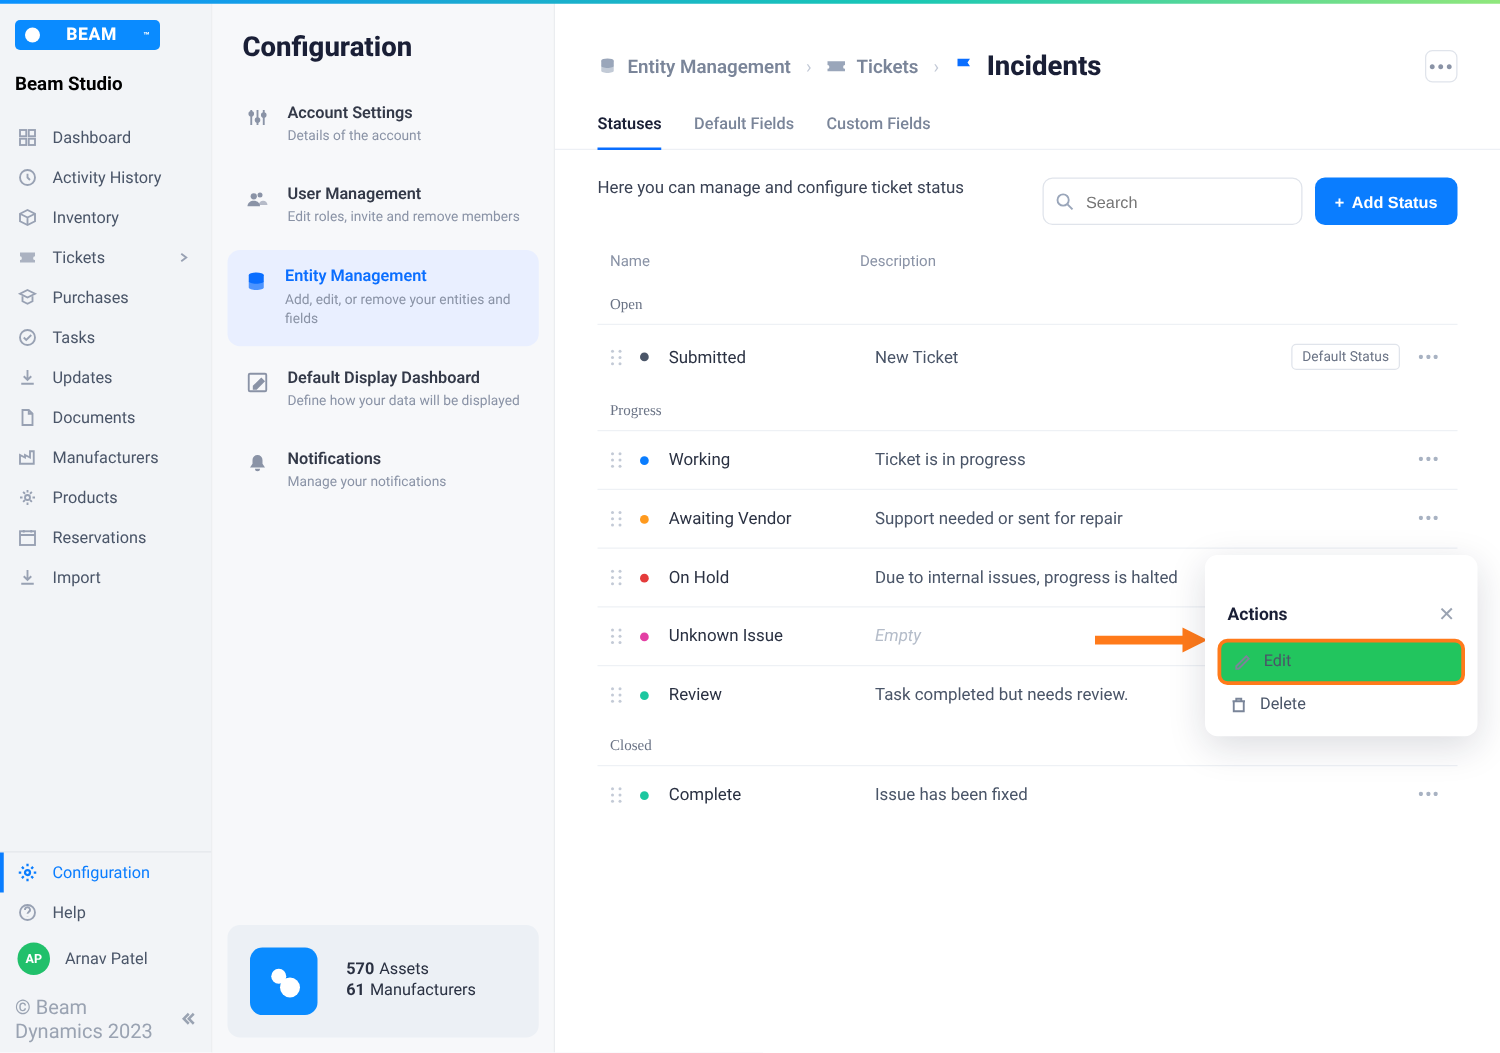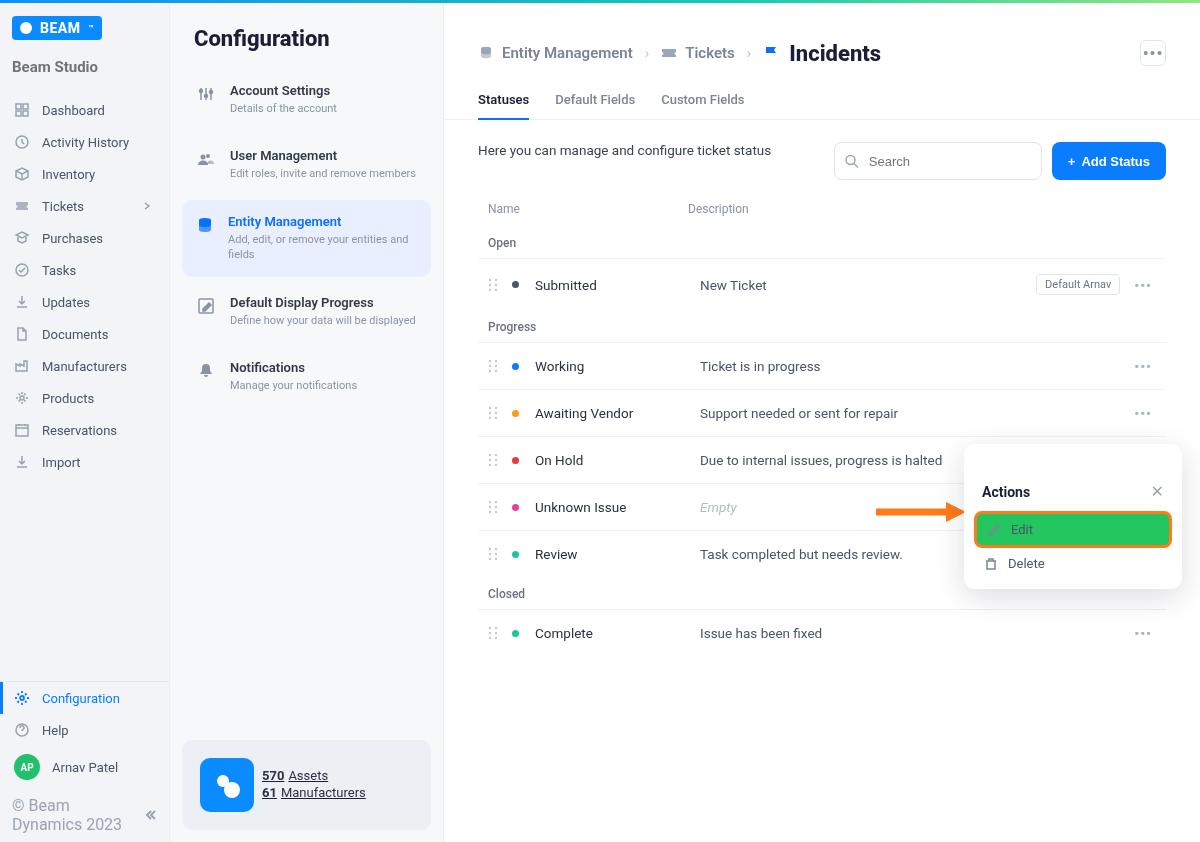--- a/index.html
+++ b/index.html
@@ -4,23 +4,23 @@
 <style>
 * { margin: 0; padding: 0; box-sizing: border-box; }
 body { font-family: -apple-system, BlinkMacSystemFont, 'Segoe UI', Roboto, sans-serif; background: #f2f4f7; color: #1a1f36; overflow: hidden; }
 
 .app { display: flex; height: 842px; width: 1200px; background: #fff; position: relative; }
 .top-stripe { position: absolute; top: 0; left: 0; right: 0; height: 3px; background: linear-gradient(90deg, #0a91ff 0%, #1aa8d4 30%, #18c7b5 60%, #90e77c 100%); z-index: 100; }
 
 
 .sidebar { width: 170px; background: #f2f4f7; border-right: 1px solid #ebedf0; display: flex; flex-direction: column; padding-top: 16px; }
 .logo-wrap { padding: 0 12px 6px; }
-.logo-badge { background: #0a8bff; color: #fff; border-radius: 4px; padding: 4px 8px; font-weight: 800; font-size: 14px; display: inline-flex; align-items: center; gap: 8px; letter-spacing: 0.5px; }
+.logo-badge { background: #0a8bff; color: #fff; border-radius: 4px; padding: 4px 8px; font-weight: 800; font-size: 14px; display: inline-flex; align-items: center; gap: 21px; letter-spacing: 0.5px; }
 .logo-badge .ball { width: 12px; height: 12px; border-radius: 50%; background: #fff; display: inline-block; position: relative; }
-.app-title { font-size: 15px; font-weight: 700; color: #737373; padding: 12px 12px 18px; }
+.app-title { font-size: 15px; font-weight: 700; color: #000000; padding: 12px 12px 18px; }
 .nav { flex: 1; overflow-y: auto; }
 .nav-item { display: flex; align-items: center; gap: 12px; padding: 8px 14px; font-size: 13px; color: #4a5568; cursor: pointer; position: relative; }
 .nav-item.active { color: #0a7dff; }
 .nav-item.active::before { content: ''; position: absolute; left: 0; top: 0; bottom: 0; width: 3px; background: #0a7dff; }
 .nav-item .ico { width: 16px; height: 16px; display: inline-flex; align-items: center; justify-content: center; color: #98a1b3; flex-shrink: 0; }
 .nav-item.active .ico { color: #0a7dff; }
 .nav-item .chev { margin-left: auto; }
 .side-bottom { border-top: 1px solid #e3e6eb; }
 .avatar { width: 26px; height: 26px; border-radius: 50%; background: #21c06b; color: #fff; font-size: 10px; font-weight: 700; display: inline-flex; align-items: center; justify-content: center; }
 .copyright { font-size: 16px; color: #9aa3b2; padding: 8px 12px; display: flex; align-items: center; justify-content: space-between; }
@@ -29,21 +29,21 @@
 .config-col { width: 274px; background: #f7f8fa; border-right: 1px solid #ebedf0; display: flex; flex-direction: column; }
 .config-title { font-size: 22px; font-weight: 800; padding: 26px 24px 18px; color: #1a1f36; }
 .config-list { flex: 1; padding: 0 12px; }
 .config-item { display: flex; gap: 14px; padding: 14px 14px; border-radius: 10px; cursor: pointer; margin-bottom: 4px; }
 .config-item.active { background: #e9efff; }
 .config-item .ci-ico { width: 20px; color: #8a93a6; display: flex; justify-content: center; padding-top: 2px; }
 .config-item.active .ci-ico { color: #0a6eff; }
 .config-item .ci-title { font-size: 13px; font-weight: 600; color: #333948; margin-bottom: 3px; }
 .config-item.active .ci-title { color: #0a6eff; }
 .config-item .ci-desc { font-size: 11px; color: #8a93a6; line-height: 1.4; }
-.config-footer { background: #ecf0f5; border-radius: 10px; margin: 12px; padding: 18px; display: flex; align-items: center; gap: 8px; text-decoration: underline; }
+.config-footer { background: #ecf0f5; border-radius: 10px; margin: 12px; padding: 18px; display: flex; align-items: center; gap: 23px; }
 .footer-logo { width: 54px; height: 54px; border-radius: 10px; background: #0a8bff; display: flex; align-items: center; justify-content: center; }
 .footer-stats .stat { font-size: 13px; color: #2a3142; margin-bottom: 2px; }
 .footer-stats .stat b { font-weight: 700; margin-right: 4px; }
 
 
 .main { flex: 1; background: #fff; display: flex; flex-direction: column; overflow: hidden; }
 .crumb-row { display: flex; align-items: center; justify-content: space-between; padding: 40px 34px 8px; }
 .crumbs { display: flex; align-items: center; gap: 12px; font-size: 15px; }
 .crumb { color: #7a8599; display: inline-flex; align-items: center; gap: 8px; font-weight: 600; }
 .crumb .ci { color: #9aa6ba; }
@@ -62,21 +62,21 @@
 .search-add { display: flex; gap: 10px; }
 .search-box { position: relative; }
 .search-box input { height: 38px; width: 208px; border: 1px solid #e0e4eb; border-radius: 8px; padding: 0 12px 0 34px; font-size: 13px; outline: none; color: #4a5568; }
 .search-box .sico { position: absolute; left: 10px; top: 50%; transform: translateY(-50%); color: #9aa6ba; }
 .add-btn { height: 38px; background: #0a7dff; color: #fff; border: none; border-radius: 8px; padding: 0 16px; font-size: 13px; font-weight: 600; cursor: pointer; display: inline-flex; align-items: center; gap: 6px; }
 
 .table-area { flex: 1; padding: 0 34px 20px; overflow-y: auto; }
 .thead { display: flex; padding: 0 10px 10px; font-size: 12px; color: #8a93a6; }
 .col-name { width: 200px; }
 .col-desc { flex: 1; }
-.group-label { font-size: 12px; color: #6a7385; font-weight: 500; padding: 10px 10px 8px; }
+.group-label { font-size: 12px; color: #6a7385; font-weight: 500; padding: 10px 10px 8px; font-family: Liberation Serif, serif; }
 .row { display: flex; align-items: center; padding: 15px 10px; border-top: 1px solid #eef1f5; font-size: 13.5px; position: relative; }
 .drag { color: #c3cad6; margin-right: 14px; cursor: grab; display: inline-flex; }
 .dot { width: 7px; height: 7px; border-radius: 50%; margin-right: 16px; }
 .row-name { width: 165px; color: #2a3142; }
 .row-desc { flex: 1; color: #4a5568; }
 .row-desc.empty { font-style: italic; color: #b4bcc9; }
 .badge { font-size: 11px; color: #6a7385; border: 1px solid #e0e4eb; border-radius: 4px; padding: 3px 8px; margin-right: 10px; }
 .row-dots { color: #a8b2c2; cursor: pointer; font-weight: 800; letter-spacing: 1px; padding: 0 4px; }
 
 
@@ -300,21 +300,21 @@
           </div>
       </div>
       <div class="config-item">
         <span class="ci-ico">
             <svg width="18" height="18" viewBox="0 0 18 18" fill="none" stroke="currentColor" stroke-width="1.5">
               <rect x="2" y="2" width="14" height="14" rx="1"></rect>
               <path d="M6 12l6-6 2 2-6 6H6v-2z" fill="currentColor"></path>
             </svg>
           </span>
         <div>
-            <div class="ci-title">Default Display Progress</div>
+            <div class="ci-title">Default Display Dashboard</div>
             <div class="ci-desc">Define how your data will be displayed</div>
           </div>
       </div>
       <div class="config-item">
         <span class="ci-ico">
             <svg width="18" height="18" viewBox="0 0 18 18" fill="currentColor">
               <path d="M9 2a4 4 0 00-4 4v3l-2 3h12l-2-3V6a4 4 0 00-4-4zm-2 11a2 2 0 004 0H7z"></path>
             </svg>
           </span>
         <div>
@@ -411,21 +411,21 @@
               <circle cx="8" cy="3" r="1.2"></circle>
               <circle cx="2" cy="8" r="1.2"></circle>
               <circle cx="8" cy="8" r="1.2"></circle>
               <circle cx="2" cy="13" r="1.2"></circle>
               <circle cx="8" cy="13" r="1.2"></circle>
             </svg>
           </span>
         <span class="dot" style="background:#4a5568"></span>
         <span class="row-name">Submitted</span>
         <span class="row-desc">New Ticket</span>
-        <span class="badge">Default Arnav</span>
+        <span class="badge">Default Status</span>
         <span class="row-dots">•••</span>
       </div>
 
       <div class="group-label">Progress</div>
       <div class="row">
         <span class="drag">
             <svg width="10" height="16" viewBox="0 0 10 16" fill="currentColor">
               <circle cx="2" cy="3" r="1.2"></circle>
               <circle cx="8" cy="3" r="1.2"></circle>
               <circle cx="2" cy="8" r="1.2"></circle>

